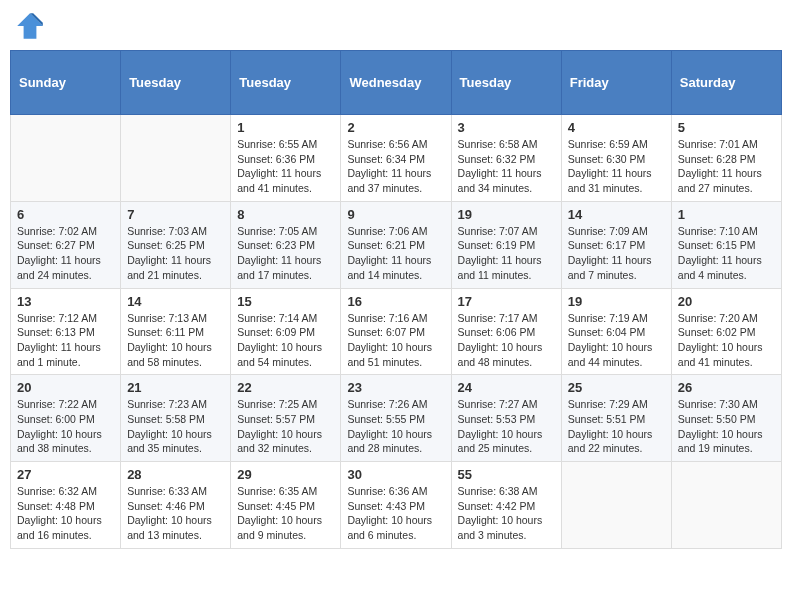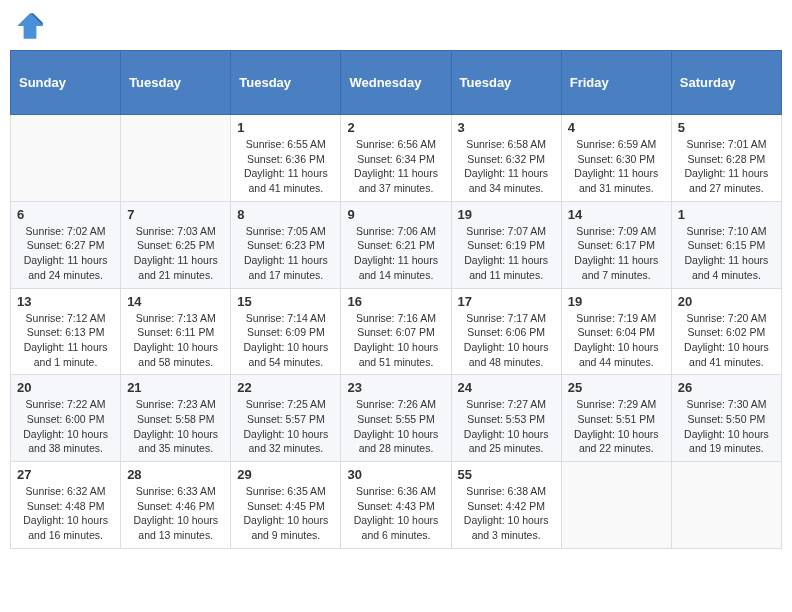--- a/index.html
+++ b/index.html
@@ -90,21 +90,20 @@
     .day-num {
       font-size: 13px;
       font-weight: bold;
       display: block;
       margin-bottom: 2px;
     }
     .day-info {
       font-size: 10.5px;
       line-height: 1.4;
       color: #333;
-      text-align: center;
     }
   </style>
 </head>
 <body>
 
 <div class="header">
   <div class="logo">
     <svg class="logo-icon" viewBox="0 0 40 40">
       <polygon points="20,4 36,20 28,20 28,36 12,36 12,20 4,20" fill="#4a90d9"></polygon>
       <polygon points="24,4 36,16 36,20 20,4" fill="#2a6aaf"></polygon>

